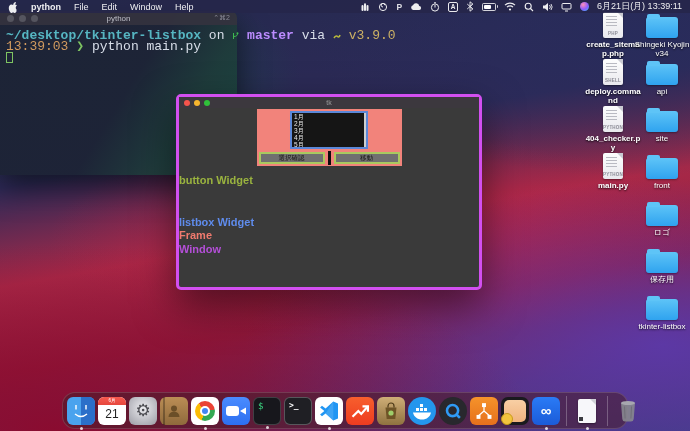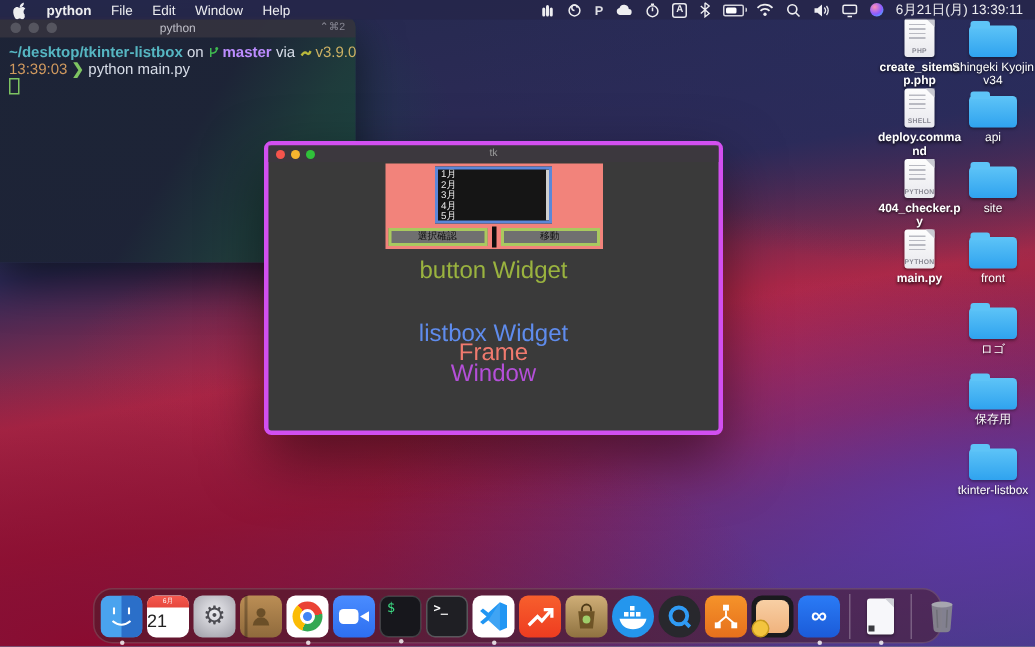--- a/index.html
+++ b/index.html
@@ -32,21 +32,21 @@
   .mb-clock{white-space:nowrap;}
   
   .term{position:absolute;left:0;top:11px;width:237px;height:164px;border-radius:0 7px 7px 0;
     box-shadow:0 12px 30px rgba(0,0,0,.55);
     background:linear-gradient(122deg,rgba(29,35,54,.98) 0%,rgba(29,35,54,.97) 52%,rgba(30,60,58,.93) 74%,rgba(26,74,64,.9) 100%);
     z-index:10;}
   .term-bar{height:14px;background:rgba(52,51,62,.95);border-radius:0 7px 0 0;display:flex;align-items:center;position:relative;padding:0 7px;}
   .tl{width:7px;height:7px;border-radius:50%;margin-right:5px;background:#55555f;}
   .term-title{position:absolute;left:0;right:0;text-align:center;font-size:8px;color:#bfbfc8;}
   .term-short{position:absolute;right:7px;font-size:7px;color:#8a8a96;}
-  .term-body{padding:5px 6px;font-family:Liberation Sans, sans-serif;font-size:10px;line-height:11px;color:#d8dee9;white-space:nowrap;}
+  .term-body{padding:5px 6px;font-family:Liberation Mono, monospace;font-size:13px;line-height:11px;color:#d8dee9;white-space:nowrap;}
   .t-path{color:#56b6c2;font-weight:bold;}
   .t-branch{color:#bc8cff;font-weight:bold;}
   .t-ver{color:#cdb164;}
   .t-time{color:#d19a5f;}
   .t-prompt{color:#7ec462;font-weight:bold;}
   .t-cursor{display:inline-block;width:5px;height:9px;border:1px solid #7ec462;vertical-align:middle;}
   
   .tkwin{position:absolute;left:176px;top:94px;width:306px;height:196px;box-sizing:border-box;
     border:3px solid #d24ff0;border-radius:5px;background:#3a3a3a;box-shadow:0 16px 40px rgba(0,0,0,.5);z-index:20;}
   .tk-bar{height:11px;background:#3c383e;display:flex;align-items:center;position:relative;padding:0 5px;}
@@ -56,21 +56,21 @@
   .tk-frame{margin:1px auto 0;width:145px;height:57px;background:#f2837b;box-sizing:border-box;
     display:flex;flex-direction:column;align-items:center;padding-top:2px;}
   .tk-listbox{width:78px;height:38px;box-sizing:border-box;border:2px solid #5b87d8;background:#151515;
     position:relative;font-size:6.5px;line-height:6.9px;color:#e8e8e8;padding:1px 0 0 2px;overflow:hidden;}
   .tk-listbox .sb{position:absolute;right:0;top:0;bottom:0;width:2px;background:#cfcfcf;}
   .tk-lbitem{display:block;}
   .tk-btnrow{margin-top:2px;width:141px;display:flex;align-items:center;}
   .tk-btn{flex:1;height:12px;box-sizing:border-box;border:2px solid #a9c95f;background:#707070;color:#0d0d0d;
     font-size:6.5px;line-height:8px;text-align:center;padding:0;font-family:"Liberation Sans",sans-serif;}
   .tk-sep{width:3px;height:14px;background:#0d0d0d;margin:0 3px;}
-  .tk-labels{margin-top:8px;text-align:center;font-size:16px;line-height:13.5px;font-weight:400;}
+  .tk-labels{margin-top:8px;text-align:left;font-size:11px;line-height:13.5px;font-weight:700;}
   .tk-labels .tk-label:nth-child(1){color:#9ab33f;}
   .tk-labels .tk-label:nth-child(2){color:#5f8ced;margin-top:28px;}
   .tk-labels .tk-label:nth-child(3){color:#f07a6e;}
   .tk-labels .tk-label:nth-child(4){color:#b44fd8;}
   
   .dcol{position:absolute;top:12px;width:56px;z-index:5;}
   .dcol-files{left:585px;font-weight:bold;} .dcol-folders{left:634px;}
   .drow{height:47px;display:flex;flex-direction:column;align-items:center;}
   .dlabel{margin-top:2px;font-size:8px;line-height:9px;color:#fff;text-align:center;max-width:56px;
     text-shadow:0 1px 2px rgba(0,0,0,.85);word-break:break-word;}
@@ -86,21 +86,21 @@
   .folder::before{content:'';position:absolute;left:1px;top:-3px;width:13px;height:5px;background:#5ec4f7;border-radius:2px 2px 0 0;}
   
   .dock{position:absolute;left:62px;top:392px;height:37px;width:566px;box-sizing:border-box;
     background:rgba(72,30,42,.55);border:1px solid rgba(255,255,255,.14);border-radius:13px;
     display:flex;align-items:center;padding:0 4px;gap:3px;z-index:40;}
   .dk{width:28px;height:28px;border-radius:6px;position:relative;flex:0 0 auto;display:flex;align-items:center;justify-content:center;}
   .dk svg{display:block;}
   .run-dot{position:absolute;left:50%;bottom:-5px;width:3px;height:3px;margin-left:-1.5px;border-radius:50%;background:rgba(255,255,255,.8);}
   .dk-cal{background:#fff;overflow:hidden;flex-direction:column;}
   .cal-top{width:100%;height:8px;background:linear-gradient(#f6594f,#e6473d);color:#fff;font-size:4.5px;line-height:8px;text-align:center;}
-  .cal-day{flex:1;width:100%;font-size:12px;font-weight:500;color:#222;line-height:18px;}
+  .cal-day{flex:1;width:100%;font-size:12px;font-weight:500;color:#222;text-align:center;line-height:18px;}
   .dk-settings{background:radial-gradient(circle at 50% 40%,#ececf0,#9b9ba4);color:#4c4c52;font-size:17px;line-height:28px;text-align:center;}
   .dk-contacts{background:linear-gradient(180deg,#bb8e55,#8f6a3c);}
   .dk-contacts::before{content:'';position:absolute;left:3px;top:0;bottom:0;width:2px;background:rgba(0,0,0,.28);}
   .dk-chrome{background:#fff;}
   .chrome-disc{width:20px;height:20px;border-radius:50%;position:relative;
     background:conic-gradient(from -40deg,#ea4335 0 120deg,#34a853 120deg 240deg,#fbbc05 240deg 360deg);}
   .chrome-disc::after{content:'';position:absolute;left:5px;top:5px;width:10px;height:10px;border-radius:50%;
     background:#4285f4;border:2px solid #fff;box-sizing:border-box;}
   .dk-zoom{background:linear-gradient(180deg,#4a8cff,#2d6ff0);}
   .dk-iterm{background:#17171c;border:1px solid rgba(255,255,255,.18);box-sizing:border-box;

